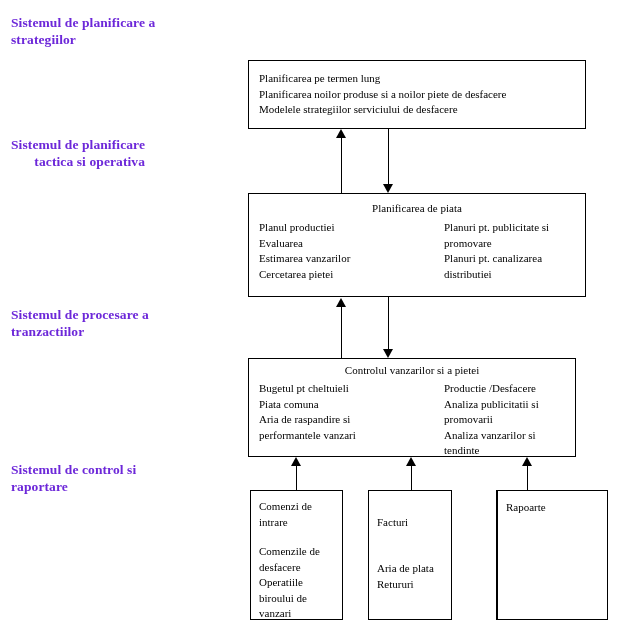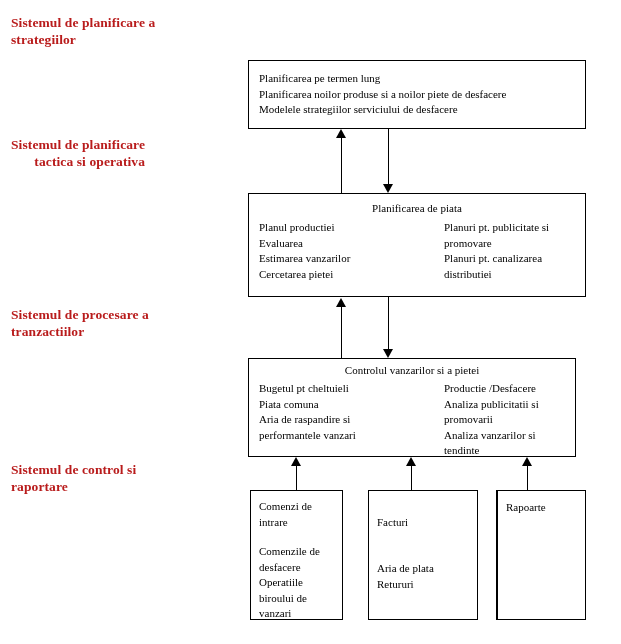--- a/index.html
+++ b/index.html
@@ -18,21 +18,21 @@
     overflow: hidden;
   }
 
   
   .stage-label {
     position: absolute;
     font-family: "Liberation Serif", "DejaVu Serif", serif;
     font-weight: bold;
     font-size: 13.5px;
     line-height: 17px;
-    color: #b91c1c;
+    color: #6d28d9;
     white-space: pre-line;
     letter-spacing: 0.1px;
   }
 
   
   .box {
     position: absolute;
     border: 1px solid #000;
     background: #ffffff;
     box-sizing: border-box;
@@ -135,27 +135,27 @@
   <div class="box" style="left:250px; top:490px; width:93px; height:130px;">
     <div class="small-text" style="left:8px; top:53px; width:84px;">Comenzile de
 desfacere
 Operatiile
 biroului de
 vanzari</div>
     <div class="small-text" style="left:8px; top:8px; width:84px;">Comenzi de
 intrare</div>
   </div>
 
-  <div class="box" style="left:368px; top:490px; width:110px; height:130px;">
+  <div class="box" style="left:368px; top:490px; width:84px; height:130px;">
     <div class="small-text" style="left:8px; top:24px; width:82px;">Facturi</div>
     <div class="small-text" style="left:8px; top:70px; width:82px;">Aria de plata
 Retururi</div>
   </div>
 
-  <div class="box box-thick-left" style="left:496px; top:490px; width:90px; height:130px;">
+  <div class="box box-thick-left" style="left:496px; top:490px; width:112px; height:130px;">
     <div class="small-text" style="left:8px; top:9px; width:82px;">Rapoarte</div>
   </div>
 
   <div class="vline" style="left:341px; top:138px; height:55px;"></div>
   <div class="arrow-up" style="left:336px; top:129px;"></div>
 
   <div class="vline" style="left:388px; top:129px; height:55px;"></div>
   <div class="arrow-down" style="left:383px; top:184px;"></div>
 
   <div class="vline" style="left:341px; top:307px; height:51px;"></div>

